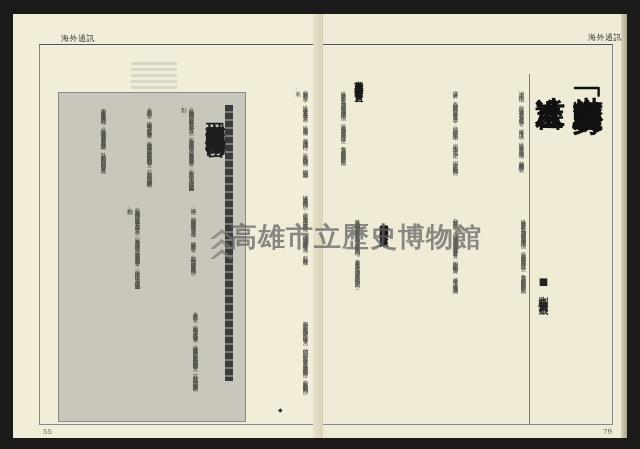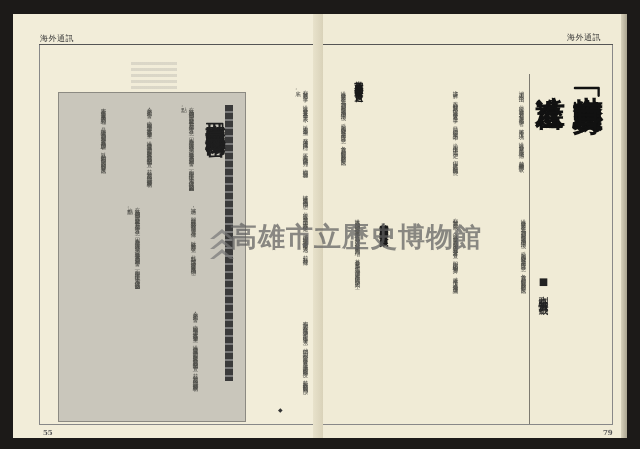--- a/index.html
+++ b/index.html
@@ -13,23 +13,23 @@
     position: absolute; left: 13px; top: 14px; width: 614px; height: 424px;
     background: #f1ecd8;
   }
   .page-left { position: absolute; left: 0; top: 0; width: 310px; height: 424px; background: #f2edd9; }
   .page-right { position: absolute; left: 310px; top: 0; width: 304px; height: 424px; background: #f0ebd6; }
   .gutter {
     position: absolute; left: 300px; top: 0; width: 22px; height: 424px;
     background: linear-gradient(90deg, #e8e2cb 0%, #d9d2b9 45%, #cfc8ae 50%, #ddd6be 60%, #ece6d1 100%);
   }
   .right-edge { position: absolute; right: 0; top: 0; width: 6px; height: 424px; background: linear-gradient(90deg,#d8d2bc,#aaa490); }
-  .running-header { position: absolute; font-size: 8px; color: #333; letter-spacing: 0.5px; }
+  .running-header { position: absolute; font-size: 8px; color: #333; letter-spacing: 0.5px; margin-left: 21px; }
   .rule { position: absolute; background: #555; }
-  .page-num { position: absolute; font-size: 7px; color: #555; font-weight: bold; }
+  .page-num { position: absolute; font-size: 7px; color: #555; }
 
   
   .inset {
     position: absolute; left: 45px; top: 78px; width: 186px; height: 328px;
     background: #c9c6bb; border: 1px solid #8c8a82;
   }
   .inset-title {
     position: absolute; left: 139px; top: 14px; width: 30px;
     writing-mode: vertical-rl; font-family: "DejaVu Serif", serif; font-weight: bold;
     font-size: 20px; line-height: 24px; color: #1e1e1e; letter-spacing: 1px;

